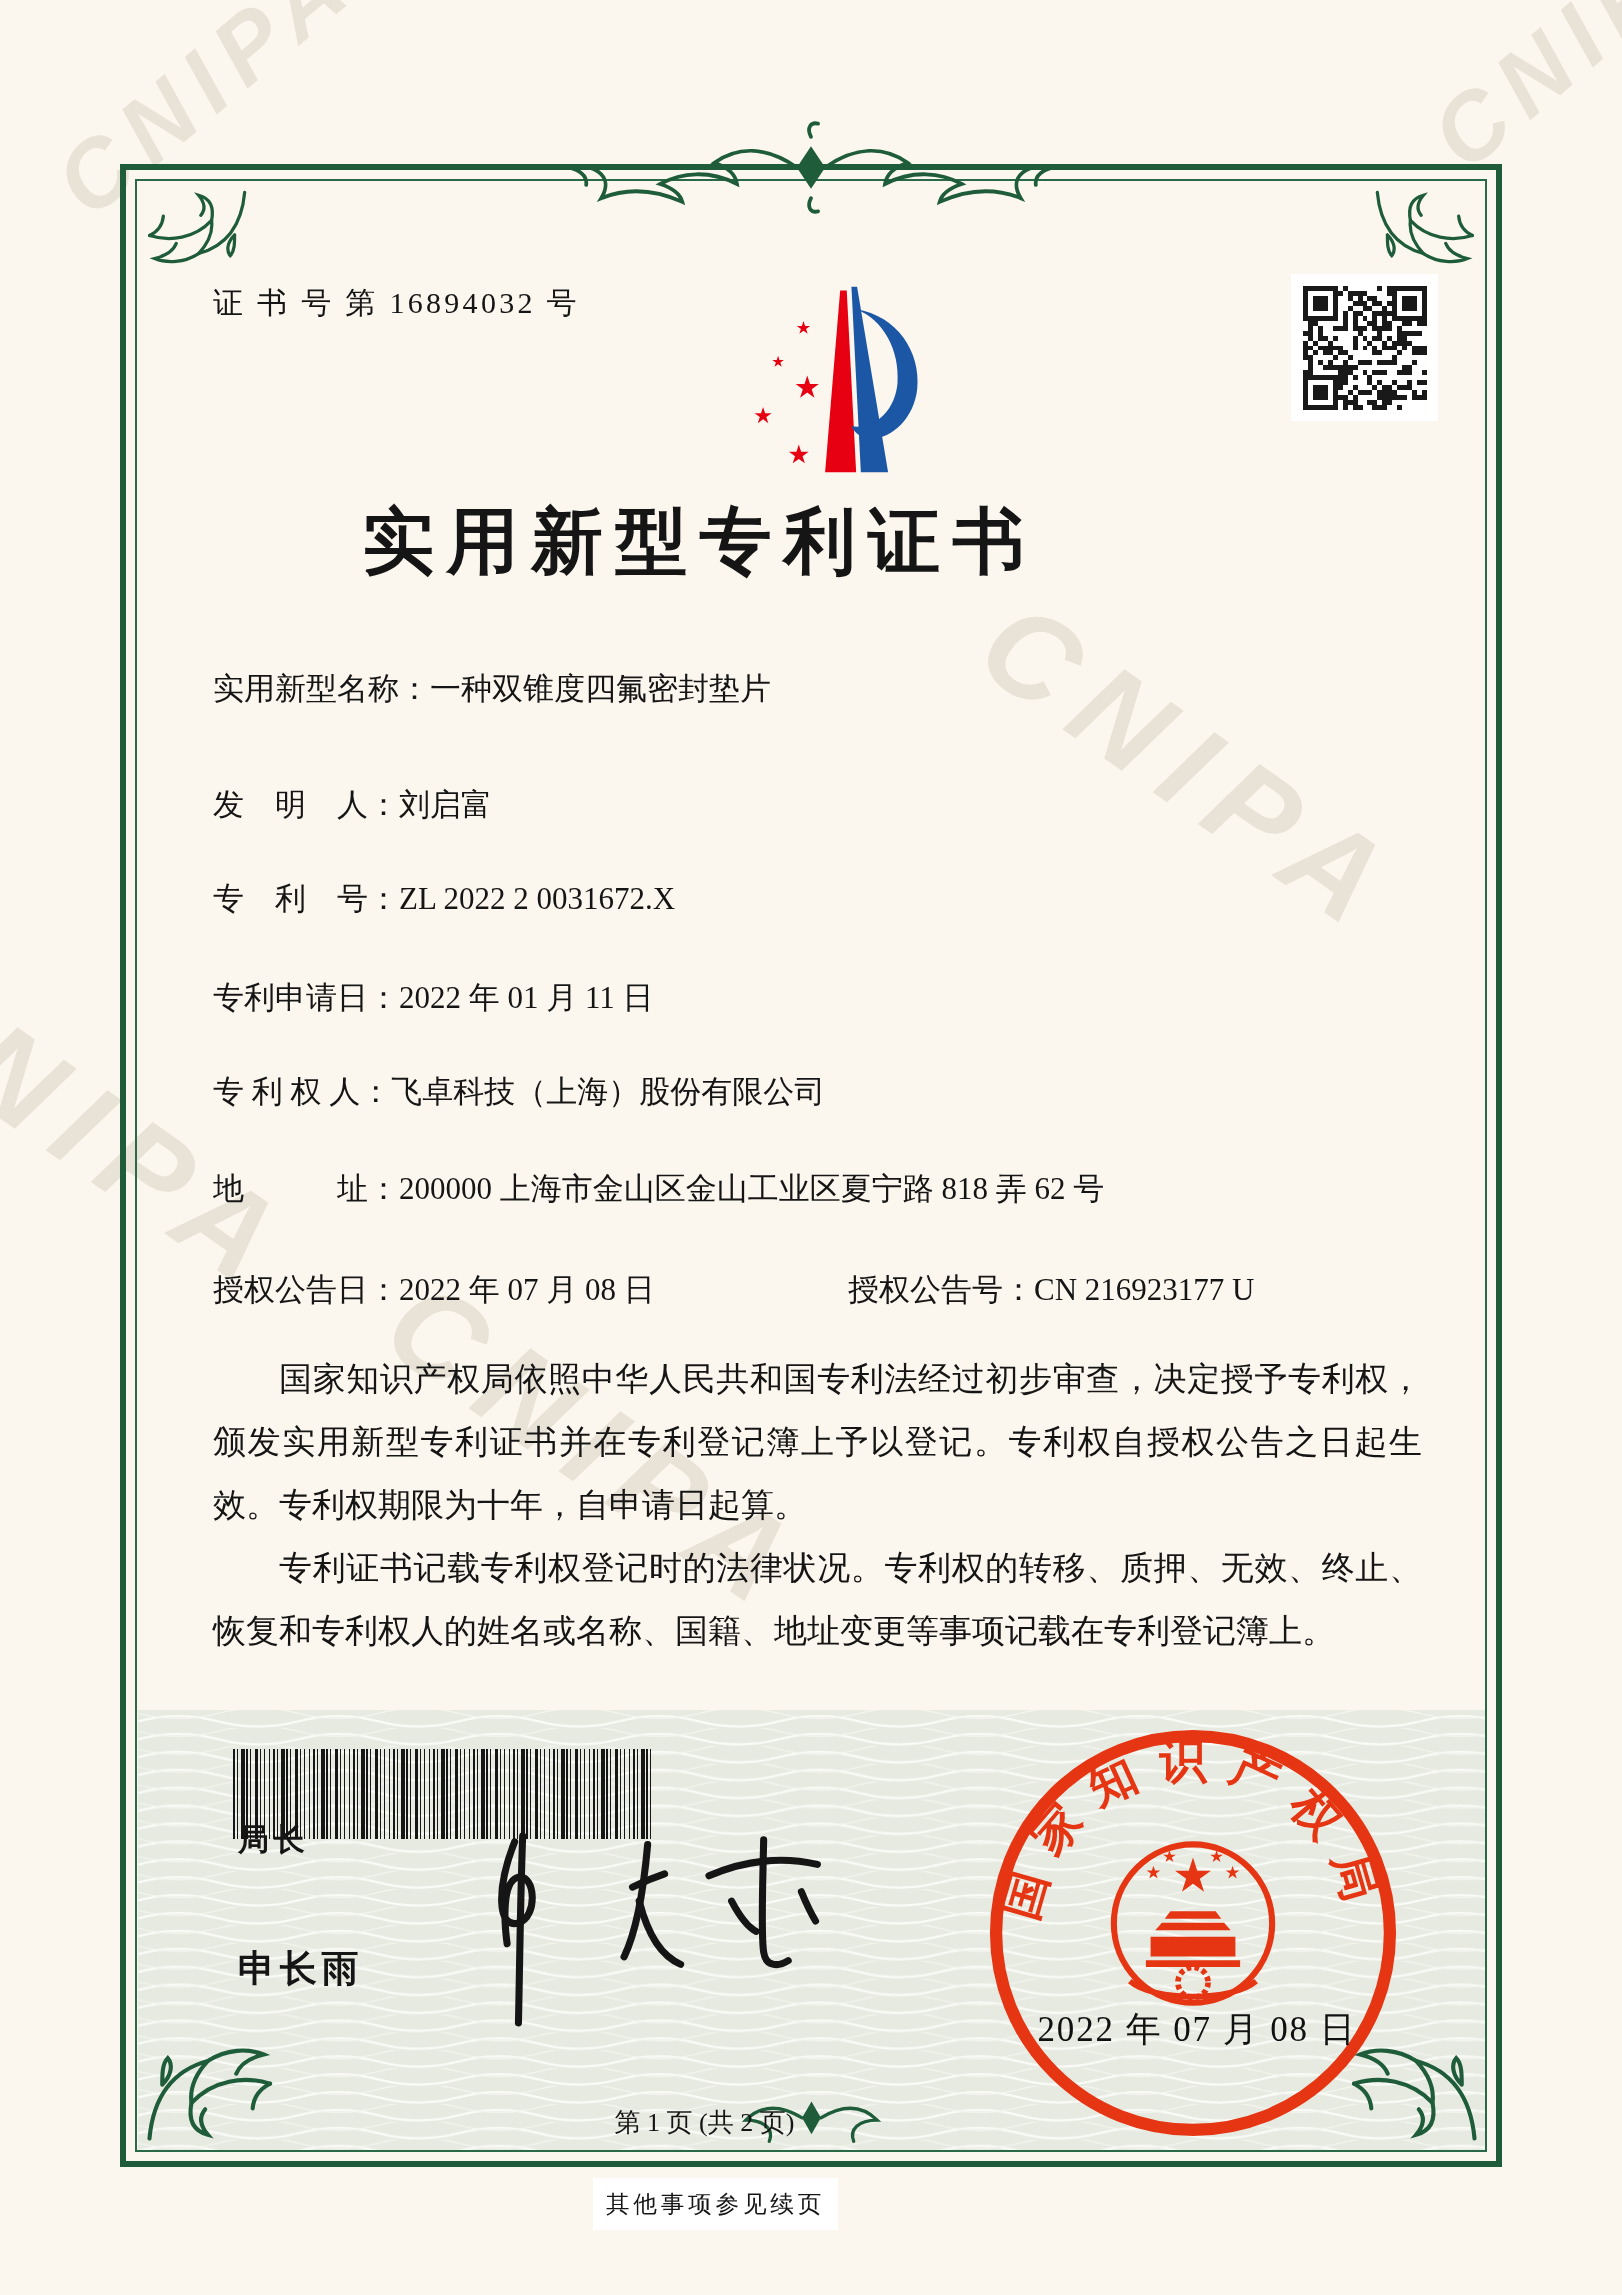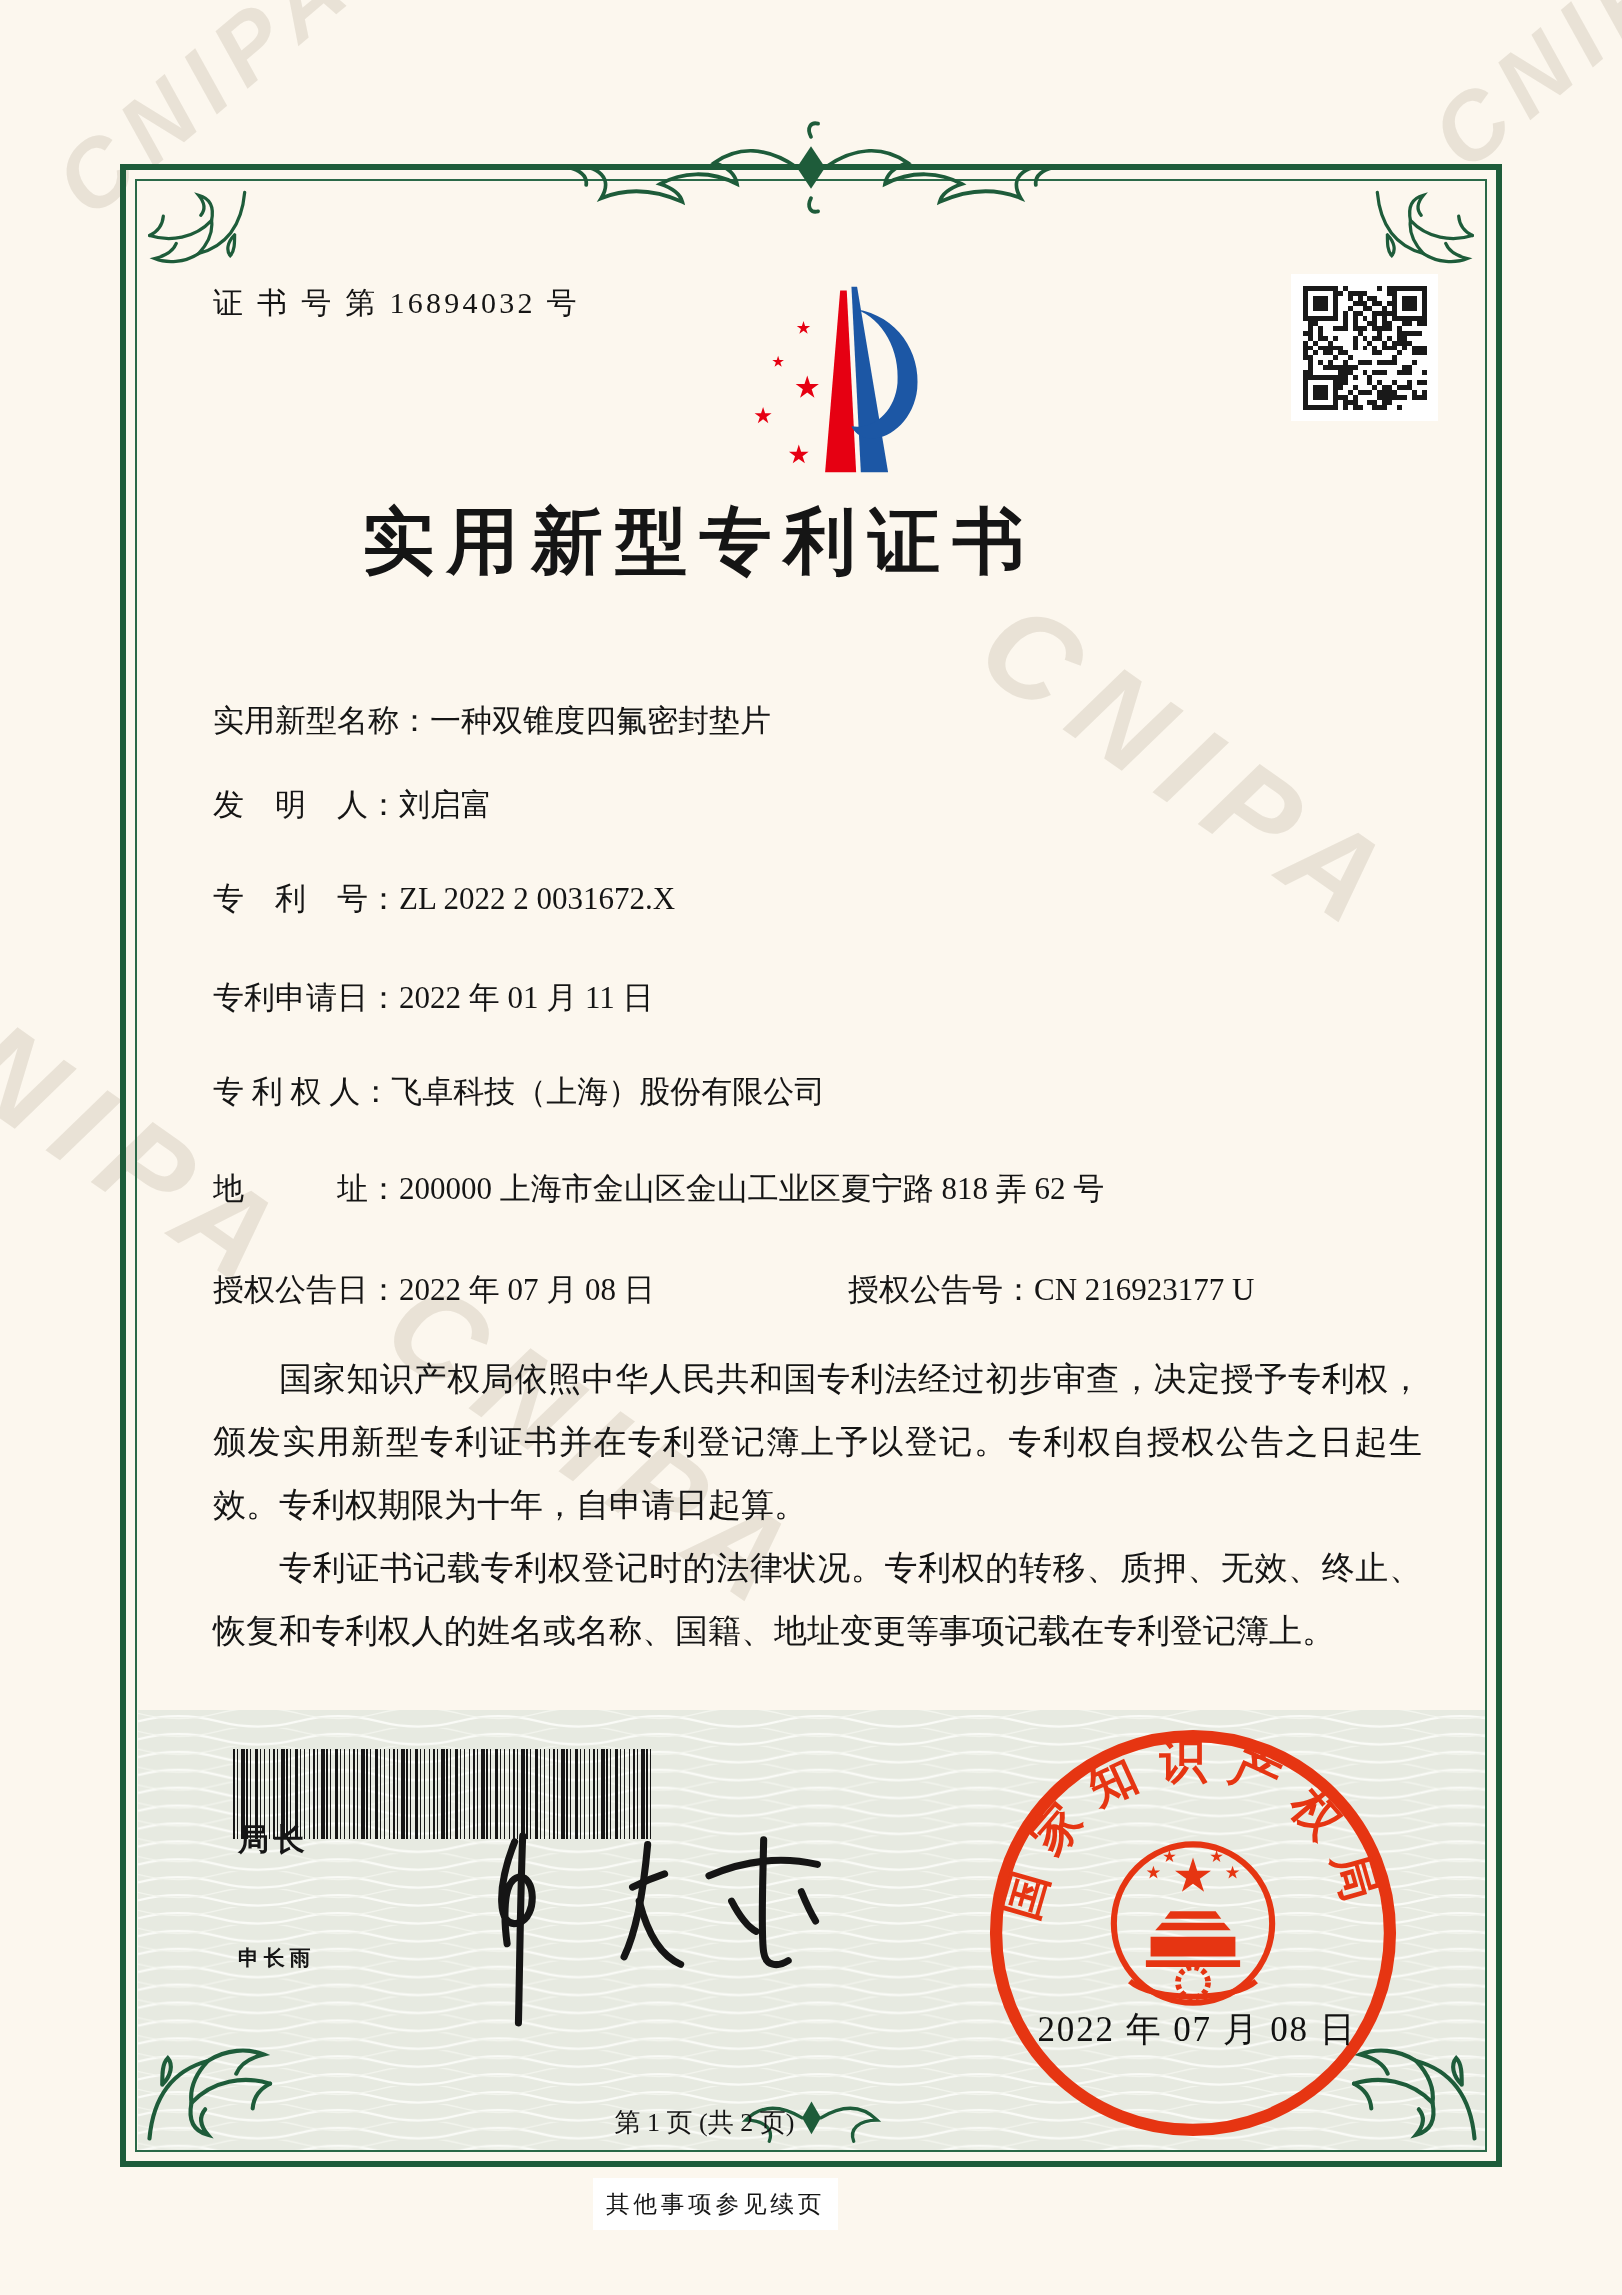--- a/index.html
+++ b/index.html
@@ -41,40 +41,40 @@
   .logo svg{width:100%;height:100%;display:block;}
   .qr{position:absolute;left:1291px;top:274px;width:147px;height:147px;background:#ffffff;
       z-index:4;display:flex;align-items:center;justify-content:center;}
   .qr svg{width:124px;height:124px;fill:#191919;}
 
   .title{position:absolute;left:0;top:494px;width:1399px;text-align:center;
          font-size:72px;font-weight:bold;letter-spacing:12.3px;z-index:4;}
 
   
   .row{position:absolute;left:213px;font-size:31px;white-space:nowrap;z-index:4;}
-  .r0{top:700px;text-align:right;} .r1{top:784px;} .r2{top:878px;} .r3{top:977px;}
+  .r0{top:668px;text-align:right;} .r1{top:784px;} .r2{top:878px;} .r3{top:977px;}
   .r4{top:1071px;} .r5{top:1168px;} .r6{top:1269px;}
   .grant-right{position:absolute;left:848px;top:1269px;font-size:31px;white-space:nowrap;z-index:4;}
 
   
   .body-text{position:absolute;left:213px;top:1348px;width:1209px;font-size:33px;
              line-height:63px;text-align:justify;z-index:4;}
   .body-text p{margin:0;text-indent:2em;}
 
   
   .barcode{position:absolute;left:233px;top:1749px;width:422px;height:90px;z-index:4;
     background:repeating-linear-gradient(90deg,
       #161616 0 2.4px,transparent 2.4px 3.8px,#161616 3.8px 5.2px,transparent 5.2px 8px,
       #161616 8px 11.8px,transparent 11.8px 13px,#161616 13px 14.6px,transparent 14.6px 17px,
       #161616 17px 18.4px,transparent 18.4px 21.7px,#161616 21.7px 25.4px,transparent 25.4px 27px,
       #161616 27px 28px,transparent 28px 31px,#161616 31px 32.5px,transparent 32.5px 36px,
       #161616 36px 37px,transparent 37px 40px);}
   .director-label{position:absolute;left:238px;top:1819px;font-size:31px;font-weight:600;
       font-family:Liberation Sans, sans-serif;letter-spacing:4.7px;z-index:4;}
-  .director-name{position:absolute;left:238px;top:1944px;font-size:21px;font-weight:600;
+  .director-name{position:absolute;left:238px;top:1944px;font-size:37px;font-weight:600;
       font-family:"Liberation Sans","DejaVu Sans",sans-serif;letter-spacing:4.7px;z-index:4;}
   .signature{position:absolute;left:426px;top:1828px;width:415px;height:203px;z-index:4;}
   .signature svg{width:100%;height:100%;display:block;}
 
   .seal{position:absolute;left:981px;top:1721px;width:424px;height:424px;z-index:4;}
   .seal svg{width:100%;height:100%;display:block;}
   .seal-date{position:absolute;left:1004px;top:2006px;width:386px;text-align:center;
              font-size:35px;letter-spacing:1.9px;color:#101010;z-index:5;white-space:nowrap;}
 
   .page-no{position:absolute;left:0;top:2105px;width:1409px;text-align:center;

